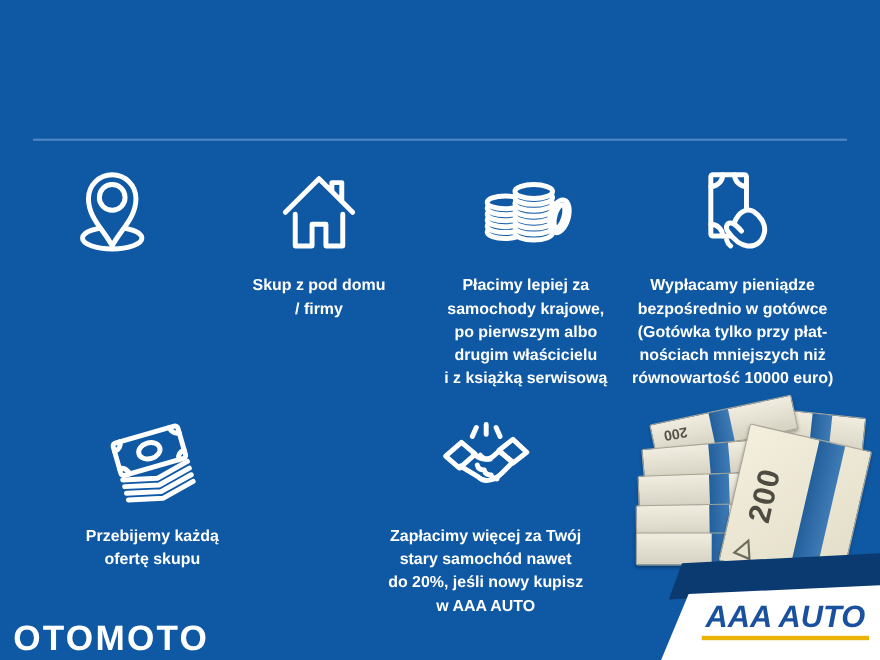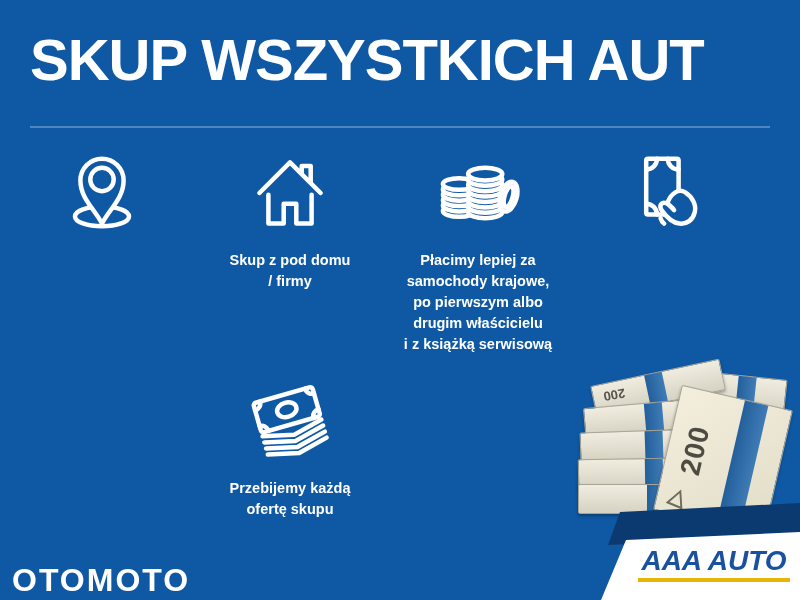--- a/index.html
+++ b/index.html
@@ -44,21 +44,20 @@
   .aaa-svg{position:absolute;left:580px;top:495px;width:220px;height:105px;}
   .aaa-text{position:absolute;left:638px;top:545px;width:152px;text-align:center;
             font-size:28px;font-weight:bold;font-style:italic;color:#19519e;
             border-bottom:4px solid #eab308;padding-bottom:1px;}
 </style>
 </head>
 <body>
 
 <div class="poster">
 
-  <div class="title">SKUP WSZYSTKICH AUT</div>
   <div class="divider"></div>
 
   <div class="row row1">
 
     <div class="feature">
       <svg class="icn" viewBox="0 0 100 100">
         <ellipse cx="50" cy="76" rx="30" ry="11"></ellipse>
         <path class="bgfill" d="M50 84 C42 68 26 56 26 36 a24 24 0 1 1 48 0 c0 20 -16 32 -24 48 z"></path>
         <circle cx="50" cy="35" r="13"></circle>
       </svg>
@@ -99,20 +98,25 @@
 i z książką serwisową</div>
     </div>
 
     <div class="feature">
       <svg class="icn" viewBox="0 0 100 100">
         <rect x="28" y="12" width="36" height="62" rx="2"></rect>
         <path d="M28 24 a12 12 0 0 0 12 -12 M52 12 a12 12 0 0 0 12 12 M28 62 a12 12 0 0 1 12 12"></path>
         <path class="bgfill" d="M52 60 C56 50 64 45 71 49 C79 54 84 63 82 71 C80 80 73 85 65 84 C56 83 50 76 45 69 C42 64 45 60 49 61 C53 62 56 66 59 69 C56 64 51 63 52 60 Z"></path>
         <path d="M44 78 q1 4 4 6"></path>
       </svg>
+      <div class="caption">Wypłacamy pieniądze
+bezpośrednio w gotówce
+(Gotówka tylko przy płat-
+nościach mniejszych niż
+równowartość 10000 euro)</div>
     </div>
 
   </div>
 
   <div class="row row2">
 
     <div class="feature">
       <svg class="icn" viewBox="0 0 100 100">
         <g transform="rotate(-16 50 50)">
           <rect class="bgfill" x="16" y="20" width="68" height="34" rx="3"></rect>
@@ -121,20 +125,34 @@
           <path d="M16 58 L50 66 L84 58"></path>
           <path d="M16 65 L50 73 L84 65"></path>
           <path d="M16 72 L50 80 L84 72"></path>
           <path d="M16 79 L50 87 L84 79"></path>
         </g>
       </svg>
       <div class="caption">Przebijemy każdą
 ofertę skupu</div>
     </div>
 
+    <div class="feature">
+      <svg class="icn" viewBox="0 0 100 100">
+        <path d="M40 14 L36 23 M50 11 V21 M60 14 L64 23"></path>
+        <path d="M9 43 L25 29 L39 41 L23 55 Z"></path>
+        <path d="M91 39 L77 26 L63 37 L77 50 Z"></path>
+        <path d="M37 40 C43 46 50 48 56 44 L63 38 L77 49 L66 60 C58 68 48 70 42 64 L24 53"></path>
+        <path d="M41 52 q1 5 7 5 M48 57 q1 5 7 5 M55 62 q1 4 6 4"></path>
+        <path d="M44 42 q4 5 10 4"></path>
+      </svg>
+      <div class="caption">Zapłacimy więcej za Twój
+stary samochód nawet
+do 20%, jeśli nowy kupisz
+w AAA AUTO</div>
+    </div>
 
 
   </div>
 
   <div class="money-photo">
     <div class="bundle b6">
         <div class="band" style="left:62px"></div>
       </div>
     <div class="bundle b1">
       <div class="band" style="left:54px"></div>

